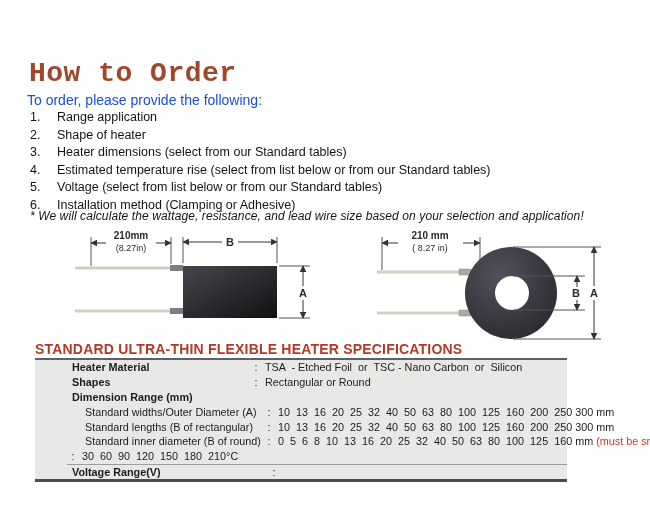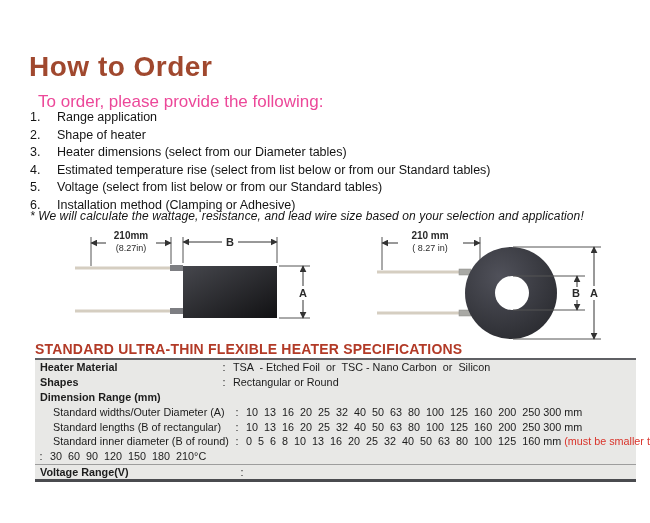--- a/index.html
+++ b/index.html
@@ -5,25 +5,26 @@
   html,body{margin:0;padding:0;}
   body{
     width:650px;height:523px;position:relative;overflow:hidden;
     background:#ffffff;
     font-family:"Liberation Sans",sans-serif;color:#161616;
   }
   .abs{position:absolute;}
 
   
   .page-title{
-    left:29px;top:51px;
+    left:29px;top:58px;
     font-size:28px;font-weight:bold;letter-spacing:0.5px;
     color:#A0482E;
-  }
-  .intro{left:38px;top:92px;font-size:17px;color:#ec4899;}
+    font-family:Liberation Mono, monospace;
+  }
+  .intro{left:27px;top:92px;font-size:14px;color:#1d4ed8;}
   .steps{left:30px;top:109px;width:560px;}
   .step{display:flex;font-size:12.5px;line-height:17.6px;color:#141414;}
   .step .num{width:27px;flex:0 0 27px;}
   .note{
     left:30px;top:209px;font-size:12px;font-style:italic;color:#141414;
     letter-spacing:0.1px;
   }
 
   
   .diagram-svg{left:0;top:226px;}
@@ -31,24 +32,25 @@
   .dim-lbl{font-size:10px;font-weight:bold;}
   .dim-sub{font-size:9px;}
   .dim-letter{font-size:11px;font-weight:bold;}
 
   
   .specs-heading{
     left:35px;top:341px;font-size:14px;font-weight:bold;
     color:#B23A27;letter-spacing:0.2px;
   }
   .spec-table{
-    left:35px;top:358px;width:601px;
+    left:35px;top:358px;width:500px;
     background:#e8e8e6;
     border-top:2px solid #5f6064;
     border-bottom:3px solid #4a4b4f;
+    padding-left:32px;
   }
   .srow{
     display:flex;align-items:center;height:14.8px;
     font-size:10.8px;color:#1c1c1c;
   }
   .srow.last{border-top:1px solid #9d9d9d;gap:18px;}
   .srow .lbl{flex:0 0 178px;padding-left:5px;white-space:nowrap;overflow:hidden;}
   .srow.bold .lbl{font-weight:bold;}
   .srow.indent .lbl{padding-left:18px;font-weight:normal;}
   .srow .colon{flex:0 0 12px;text-align:center;}
@@ -65,21 +67,21 @@
   <div class="step">
     <span class="num">1.</span>
     <span>Range application</span>
   </div>
   <div class="step">
     <span class="num">2.</span>
     <span>Shape of heater</span>
   </div>
   <div class="step">
     <span class="num">3.</span>
-    <span>Heater dimensions (select from our Diameter tables)</span>
+    <span>Heater dimensions (select from our Standard tables)</span>
   </div>
   <div class="step">
     <span class="num">4.</span>
     <span>Estimated temperature rise (select from list below or from our Standard tables)</span>
   </div>
   <div class="step">
     <span class="num">5.</span>
     <span>Voltage (select from list below or from our Standard tables)</span>
   </div>
   <div class="step">

